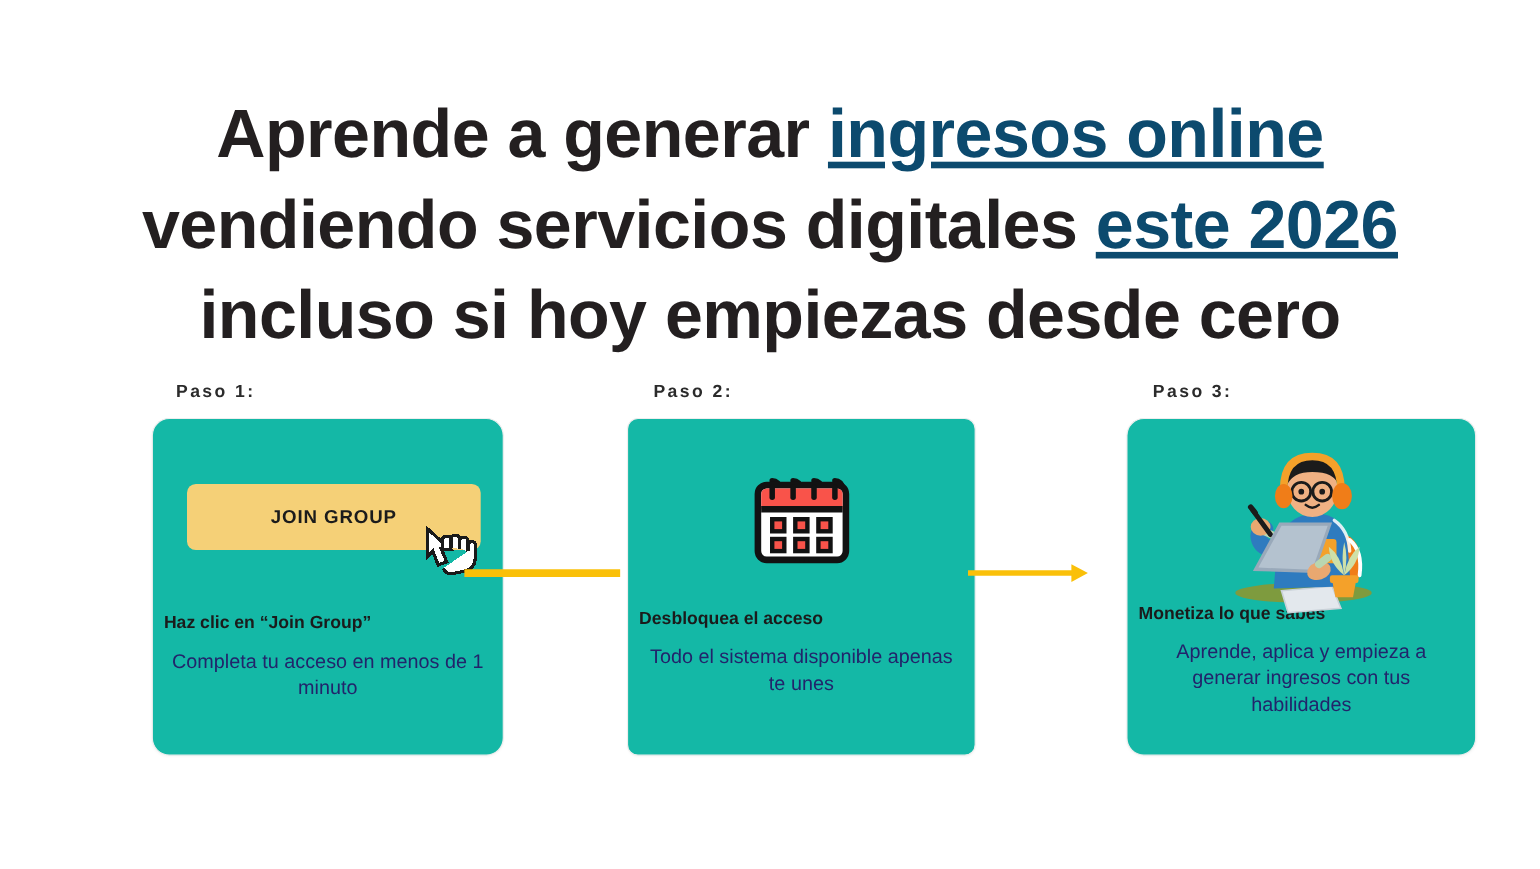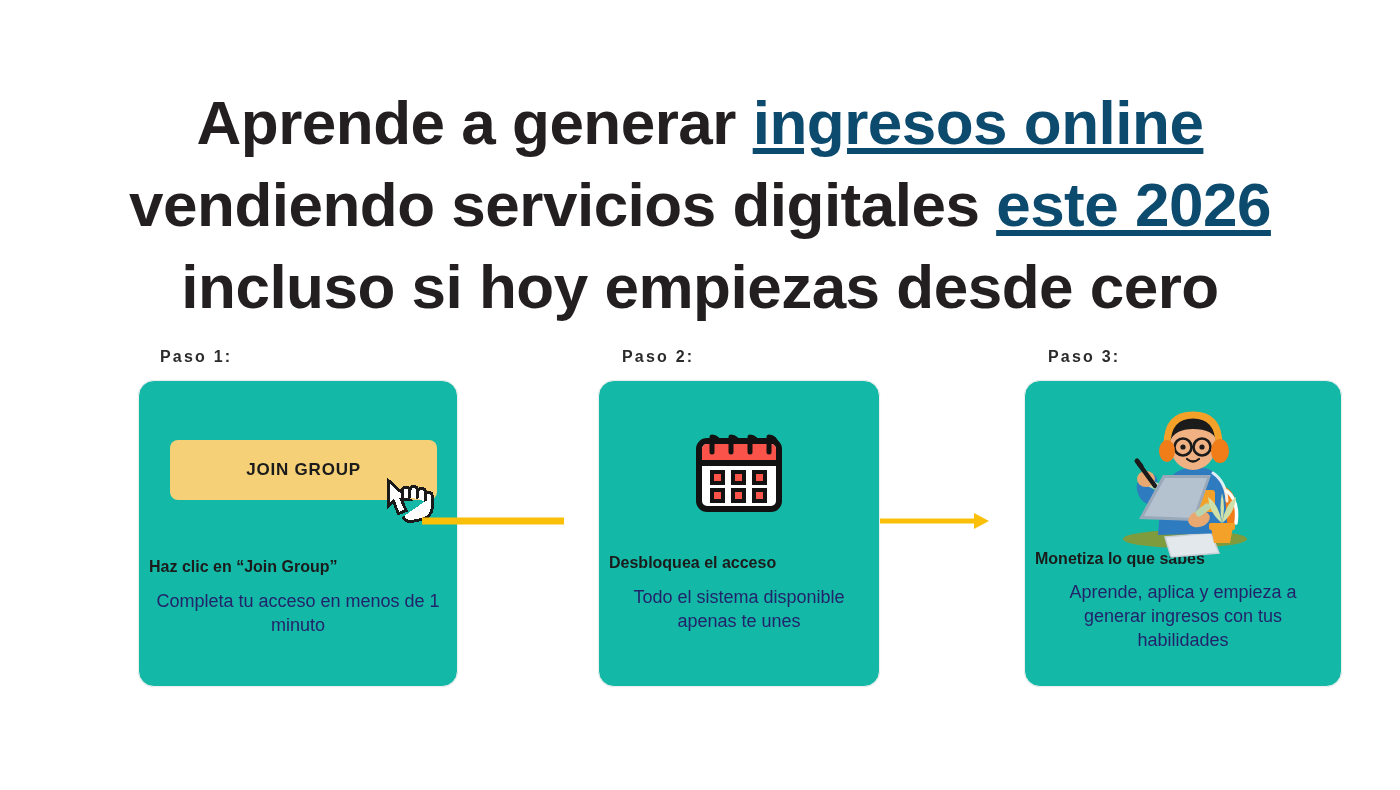--- a/index.html
+++ b/index.html
@@ -40,21 +40,21 @@
     height: 345px;
     margin-left: 36px;
   }
 
   .step {
     position: absolute;
     top: 0;
     width: 320px;
   }
   .step-1 { left: 102px; }
-  .step-2 { left: 562px; }
+  .step-2 { left: 534px; }
   .step-3 { left: 988px; }
 
   .step-label {
     font-size: 16px;
     font-weight: bold;
     color: #2b2b2b;
     letter-spacing: 2.2px;
     margin: 0 0 14px 22px;
     height: 18px;
   }
@@ -65,21 +65,21 @@
     position: relative;
     box-sizing: border-box;
     height: 307px;
     border: 1px solid #eeeeee;
     border-radius: 16px;
     background: #14b8a6;
     box-shadow: 0 1px 2px rgba(0,0,0,0.03);
     overflow: hidden;
   }
   .card-1 { width: 320px; }
-  .card-2 { width: 282px; }
+  .card-2 { width: 317px; border-radius: 10px; }
   .card-3 { width: 318px; }
 
   .card-visual {
     position: relative;
     height: 168px;
   }
 
   .card-title {
     text-align: left;
     font-size: 16px;

